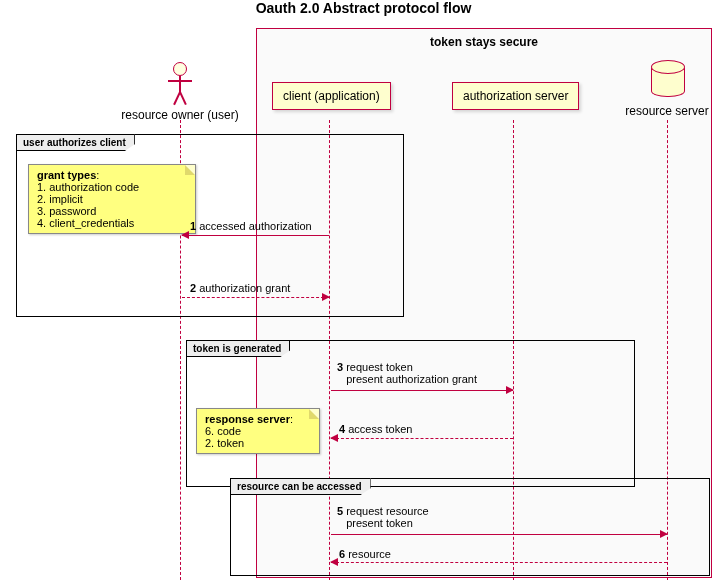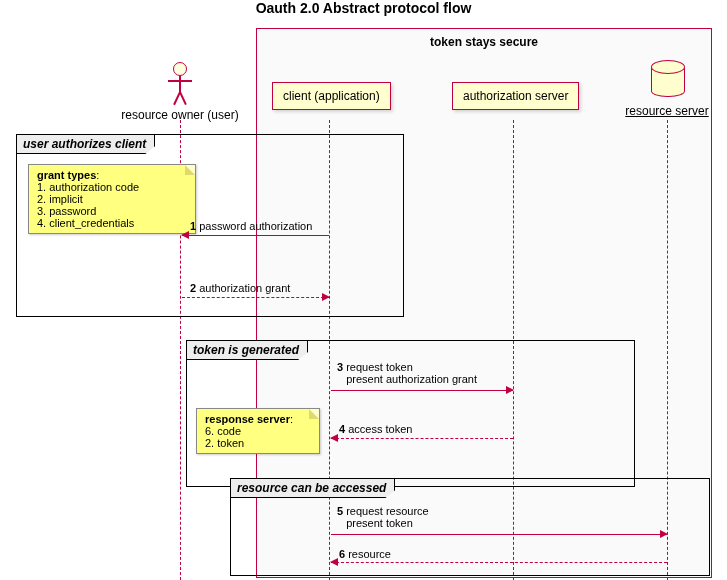--- a/index.html
+++ b/index.html
@@ -122,23 +122,22 @@
     background: transparent;
   }
   .group-label {
     position: absolute;
     left: -1px;
     top: -1px;
     background: #eee;
     border: 1.5px solid #000;
     padding: 2px 8px 2px 6px;
     font-weight: bold;
-    font-size: 12px;
+    font-size: 10px;
     clip-path: polygon(0 0, 100% 0, 100% 60%, calc(100% - 10px) 100%, 0 100%);
-    font-style: italic;
   }
   .note {
     position: absolute;
     background: #ffff80;
     border: 1px solid #888;
     padding: 4px 8px;
     font-size: 11px;
     box-shadow: 1px 1px 2px rgba(0,0,0,0.2);
   }
   .note::after {
@@ -210,21 +209,21 @@
 
 <div class="participant-box" style="left:272px; top:82px;">client (application)</div>
 
 <div class="participant-box" style="left:452px; top:82px;">authorization server</div>
 
 <div style="position:absolute; left:622px; top:60px; text-align:center; width:90px;">
   <div class="db" style="left:29px;">
     <div class="cyl"></div>
       <div class="top"></div>
   </div>
-  <div style="margin-top:44px;text-decoration:underline;">resource server</div>
+  <div style="margin-top:44px;">resource server</div>
 </div>
 
 <div class="lifeline" style="left:180px;"></div>
 <div class="lifeline" style="left:329px;"></div>
 <div class="lifeline" style="left:513px;"></div>
 <div class="lifeline" style="left:667px;"></div>
 
 <div class="group-box" style="left:16px; top:134px; width:386px; height:181px;">
   <div class="group-label">user authorizes client</div>
 </div>
@@ -235,21 +234,21 @@
   <span>2. implicit</span><br>
   <span>3. password</span><br>
   <span>4. client_credentials</span>
 </div>
 
 <div class="arrow" style="left:182px; top:235px; width:147px;">
   <div class="line-solid"></div>
     <div class="head-l"></div>
 </div>
 <div class="msg-label" style="left:190px; top:220px;">
-  <span class="num">1</span> <span>password authorization</span>
+  <span class="num">1</span> <span>accessed authorization</span>
 </div>
 
 <div class="arrow" style="left:182px; top:297px; width:147px;">
   <div class="line-dashed"></div>
     <div class="head-r"></div>
 </div>
 <div class="msg-label" style="left:190px; top:282px;">
   <span class="num">2</span> <span>authorization grant</span>
 </div>
 

